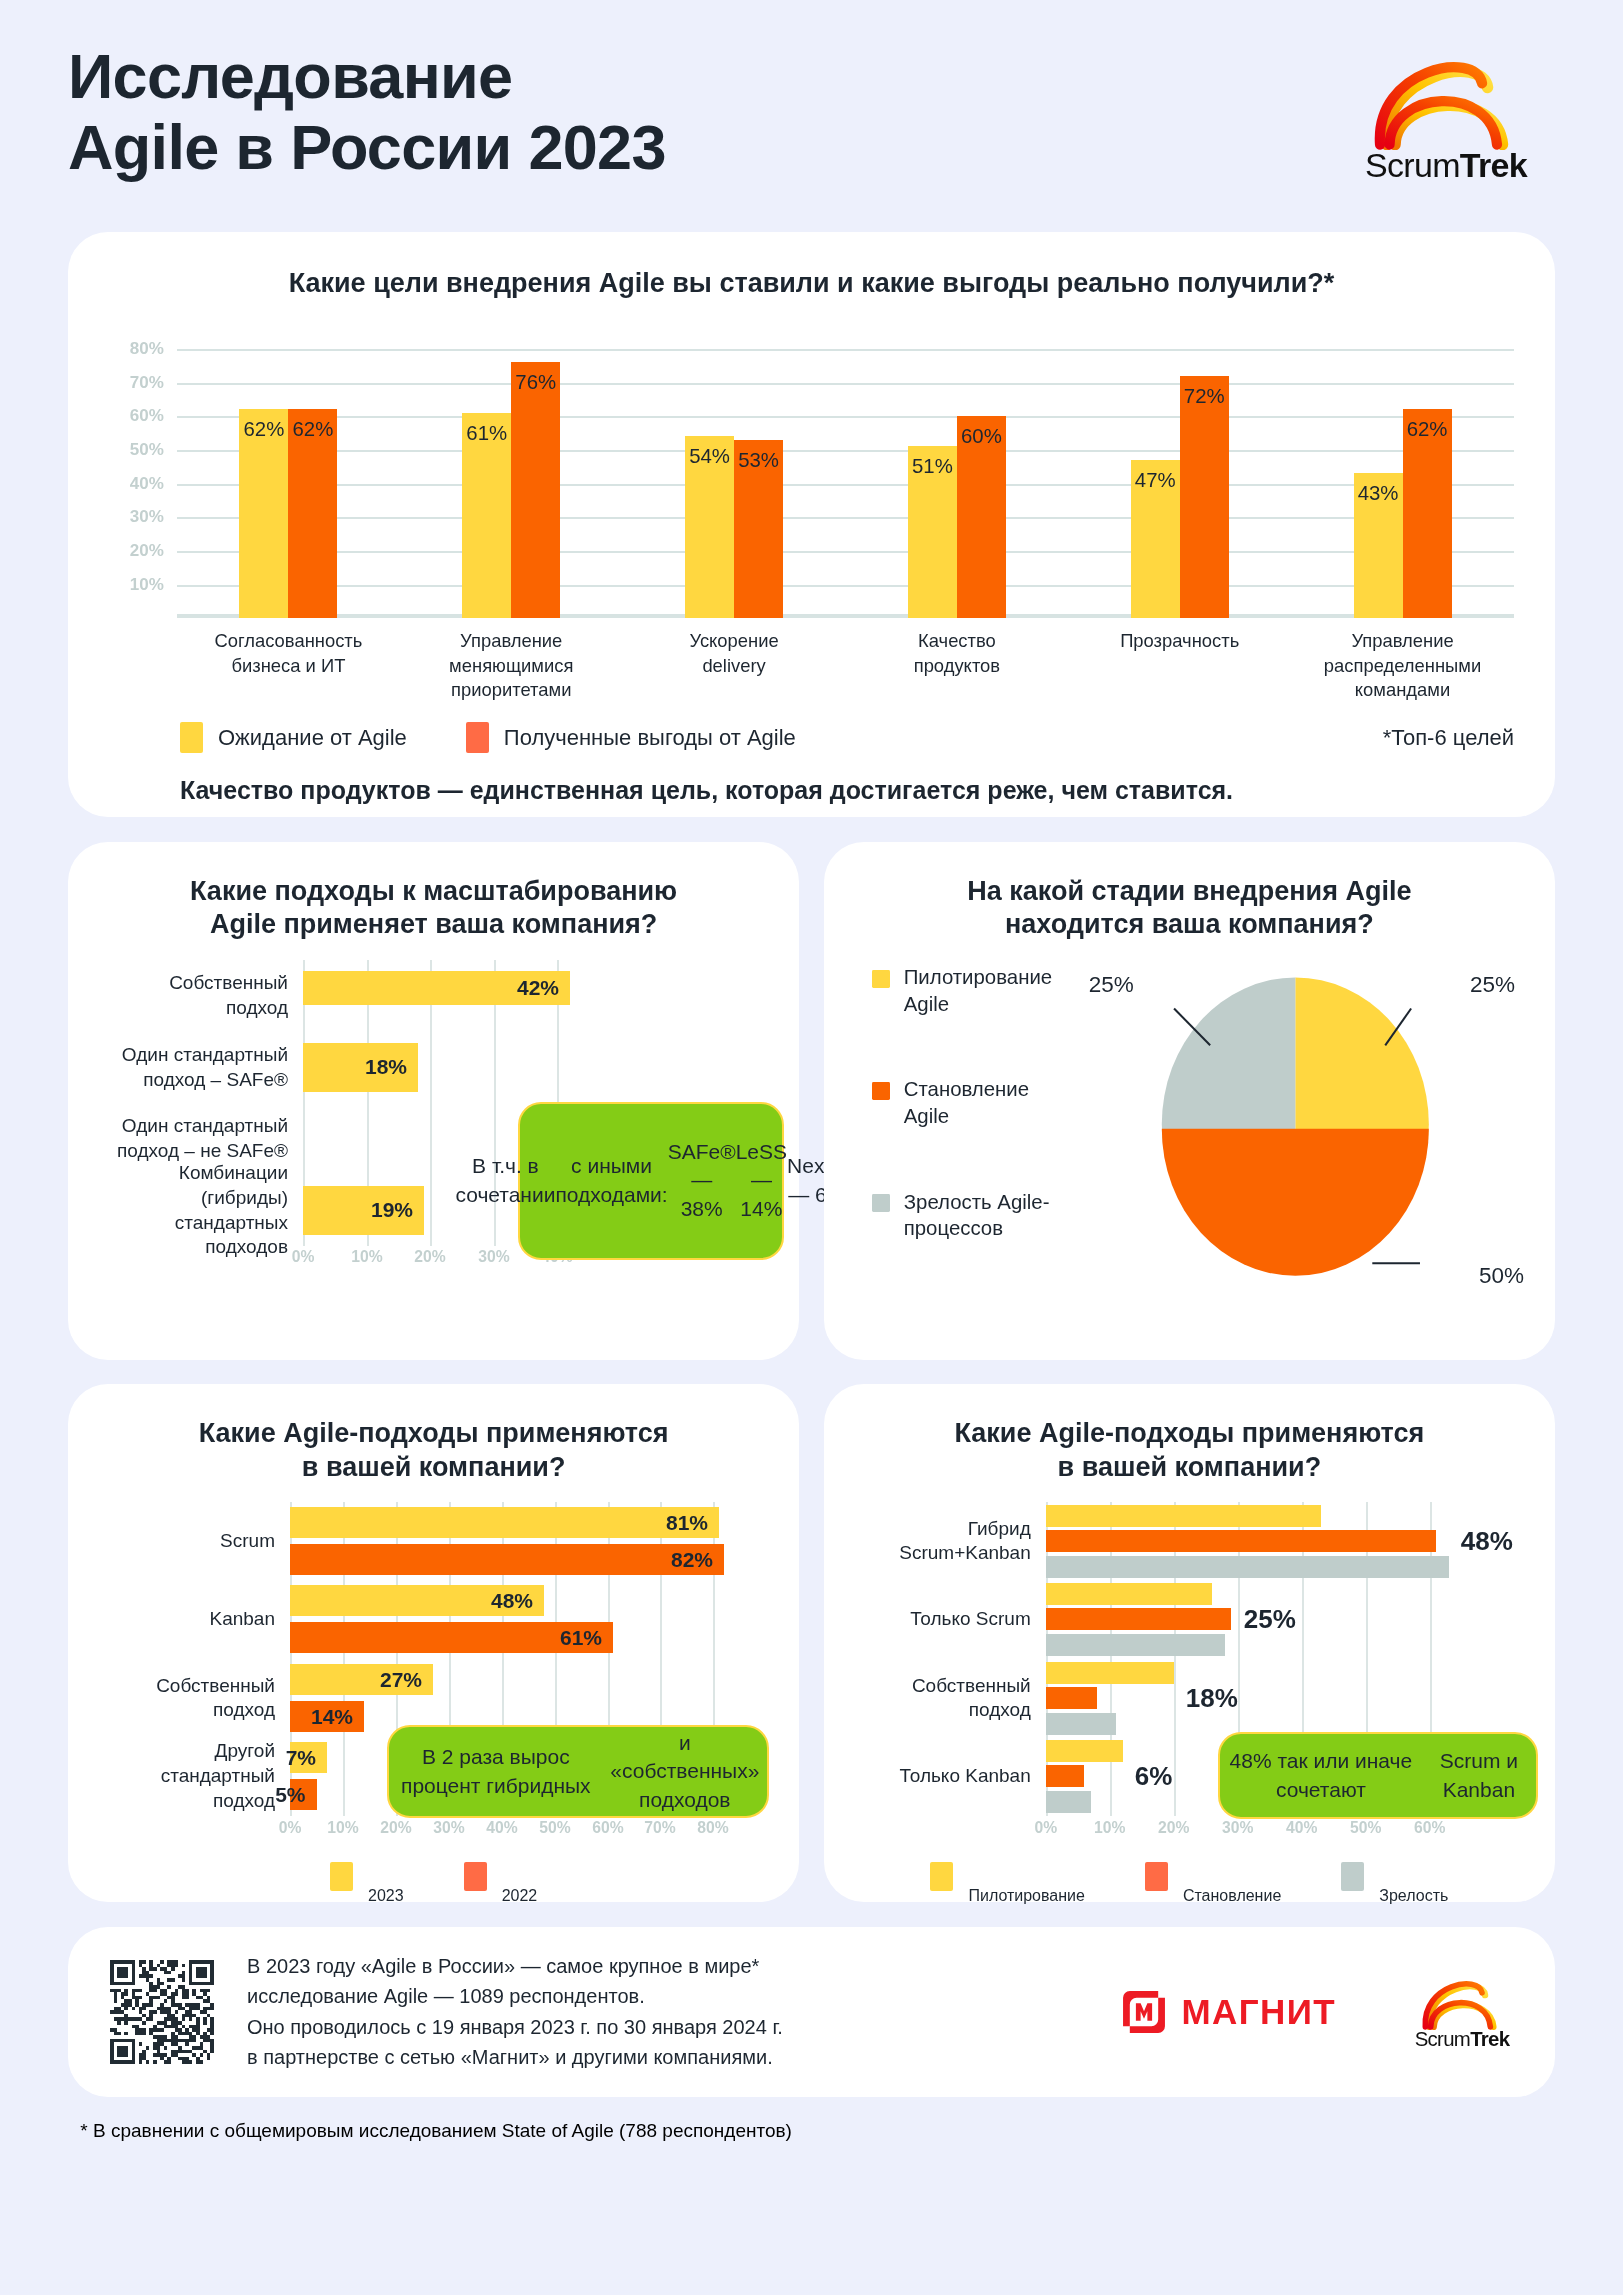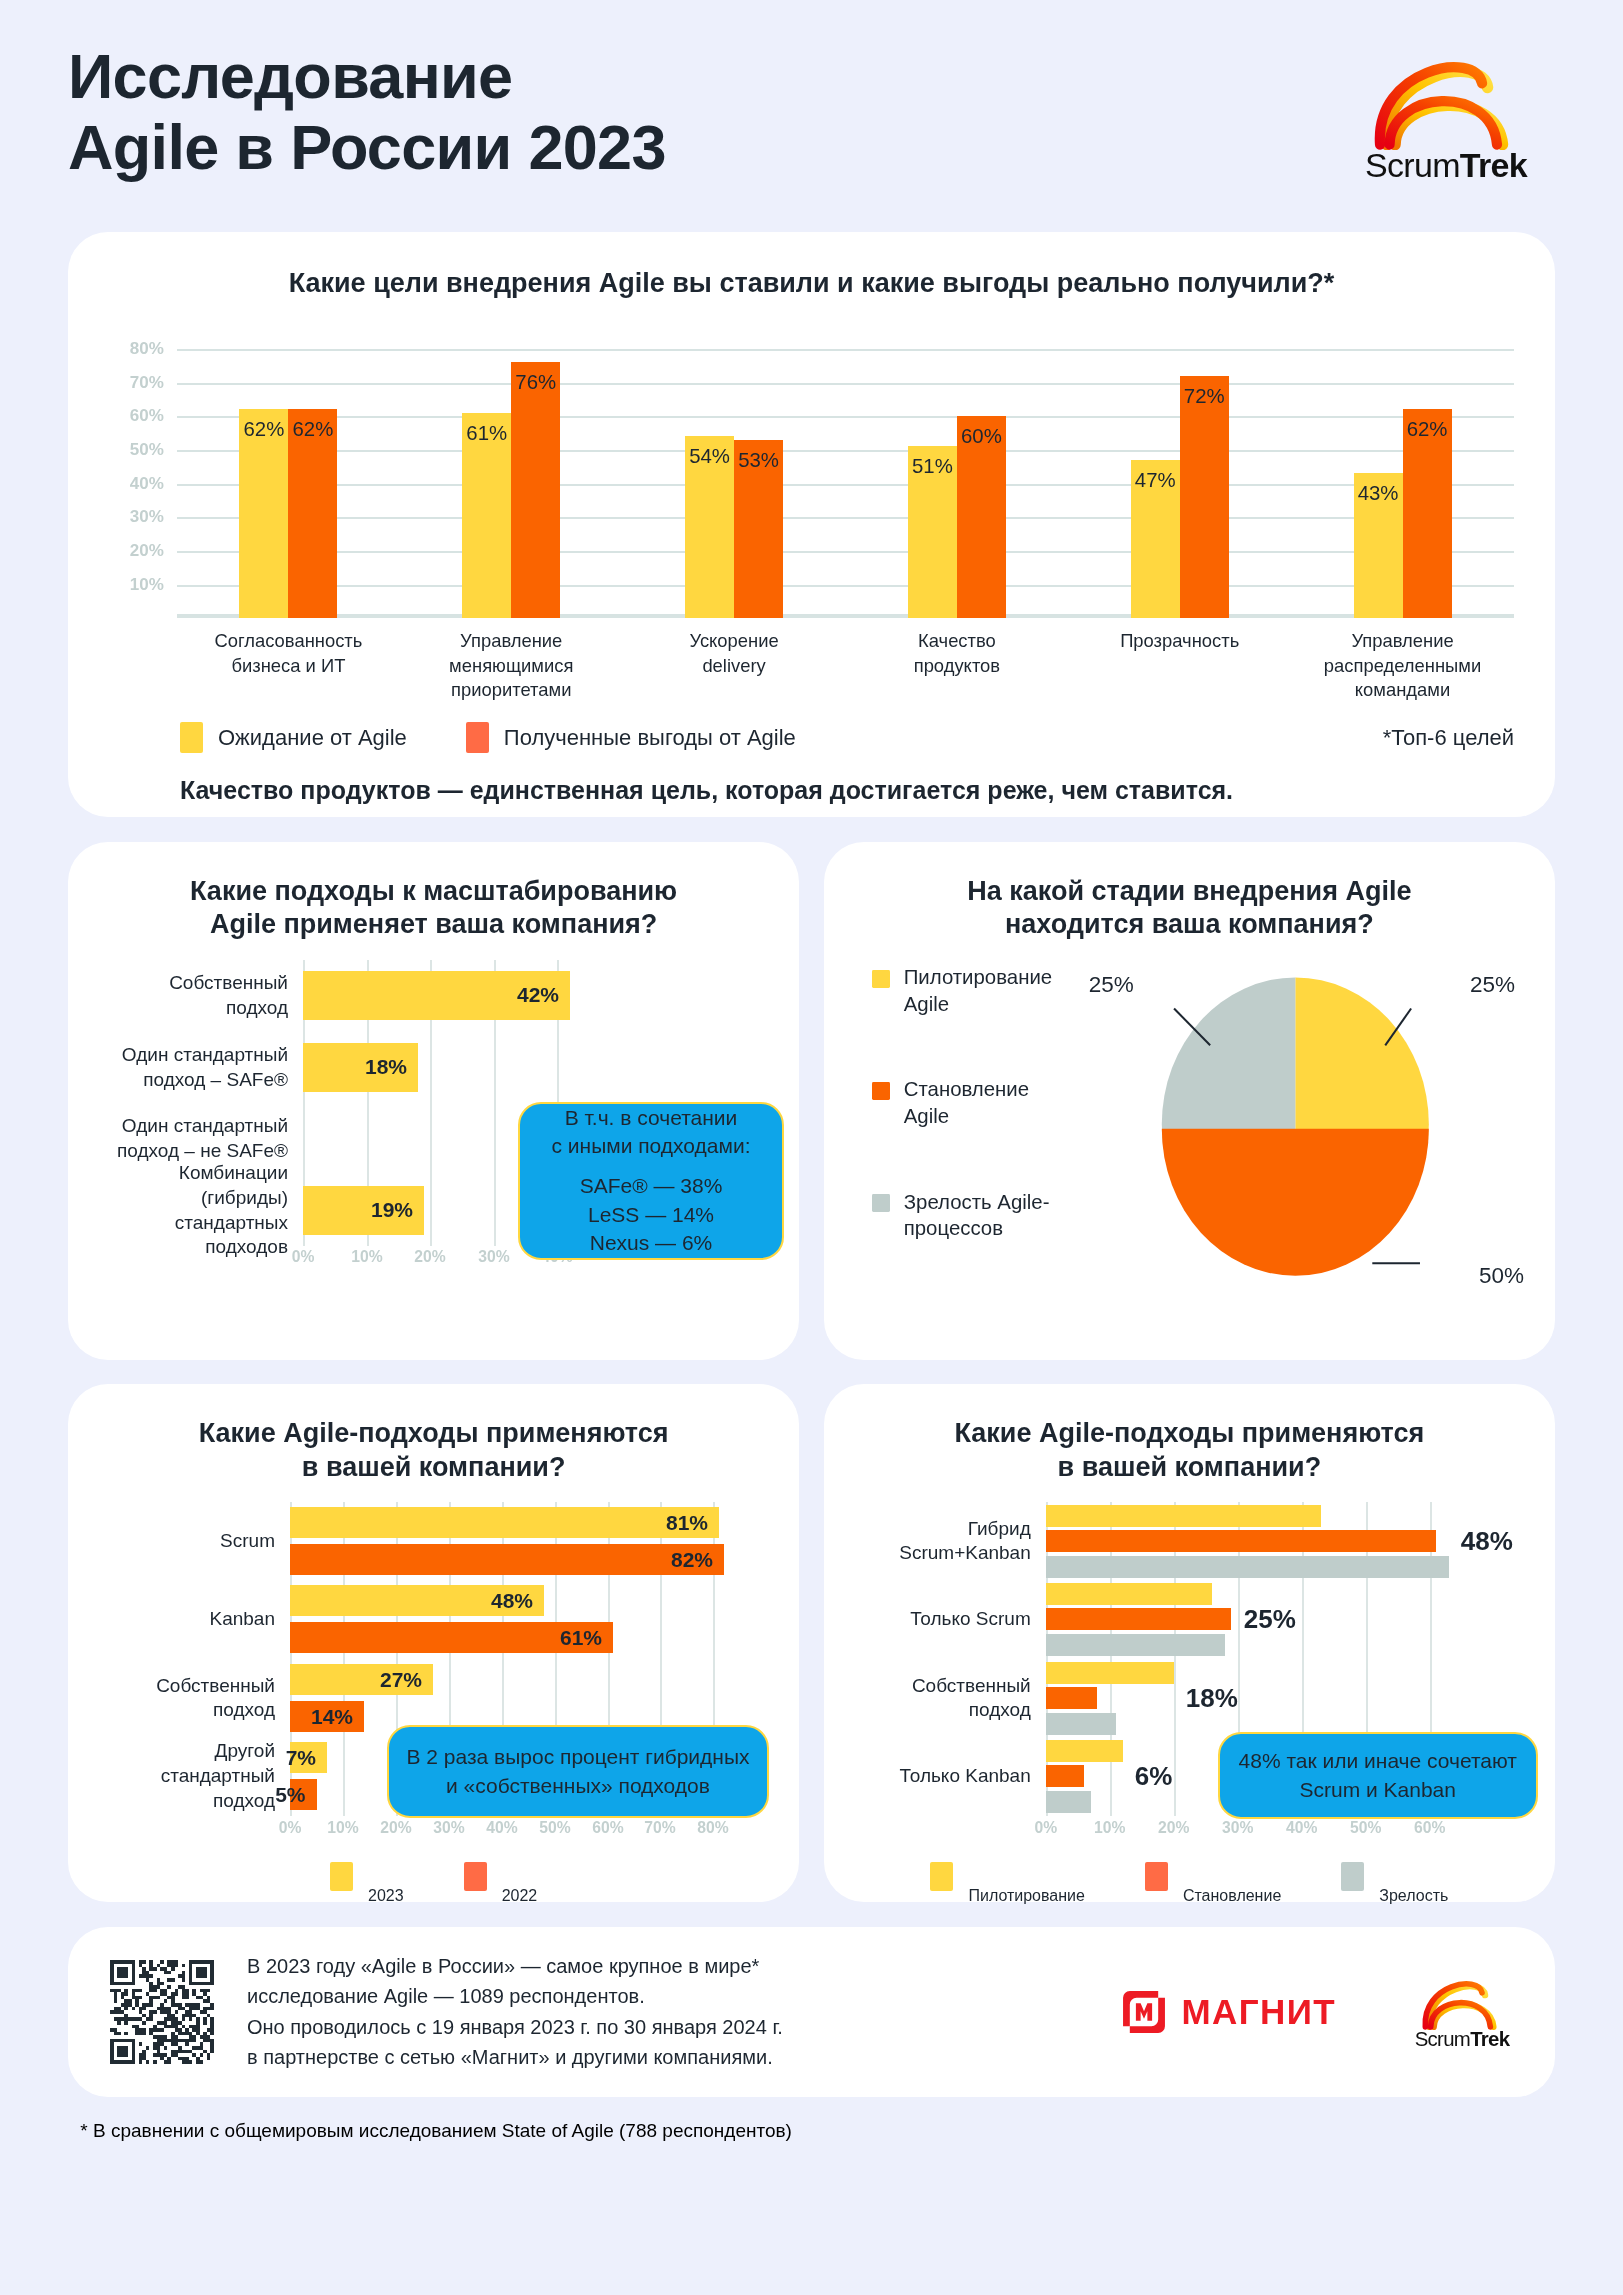--- a/index.html
+++ b/index.html
@@ -60,21 +60,21 @@
   .hlab { text-align: right; font-size: 19px; line-height: 1.3; color: #1D2630; padding-right: 15px; }
   .hbar { position: relative; border-radius: 0; }
   .hbar .vl { position: absolute; right: 11px; top: 50%; transform: translateY(-50%); font-size: 21px; font-weight: 700; color: #1D2630; white-space: nowrap; }
   .hbar.y { background: #FFD740; }
   .hbar.o { background: #FA6400; }
   .hbar.g { background: #BFCDCB; }
   .vgrid { position: absolute; top: 0; bottom: 0; width: 2px; background: #DCE5E4; }
   .hticks { position: relative; height: 27px; }
   .htick { position: absolute; transform: translateX(-50%); font-size: 15.7px; font-weight: 700; color: #C3D0CF; }
 
-  .callout { position: absolute; border: 2.7px solid #FFD740; border-radius: 23px; background: #0ea5e9; display: flex; flex-direction: column; align-items: center; justify-content: center; text-align: center; }
+  .callout { position: absolute; border: 2.7px solid #FFD740; border-radius: 23px; background: #84cc16; display: flex; flex-direction: row; align-items: center; justify-content: center; text-align: center; }
   .callout .t { font-size: 21px; line-height: 1.35; color: #1D2630; }
 
   .hlegend { display: flex; align-items: center; justify-content: center; margin-top: 4.1px; }
   .hlegend .lg-item { margin: 0 30px; }
   .hlegend .sw { width: 23px; height: 29px; }
   .hlegend .lg-label { font-size: 16px; margin-top: 40px; }
 
   
   .pie-area { display: flex; align-items: center; margin-top: 27px; height: 327px; }
   .pie-legend { width: 225px; padding-left: 17.7px; }
@@ -243,21 +243,21 @@
           <div style="position: absolute; left: 204px; top: 0px; width: 286px; height: 286px; pointer-events: none;">
             <div class="vgrid" style="left: 0px;"></div>
             <div class="vgrid" style="left: 64px;"></div>
             <div class="vgrid" style="left: 127px;"></div>
             <div class="vgrid" style="left: 191px;"></div>
             <div class="vgrid" style="left: 254px;"></div>
           </div>
           <div class="hrow" style="position: absolute; left: 0px; width: 100%; top: 0px; height: 72px;">
             <div class="hlab" style="width: 204px;">Собственный<br>подход</div>
             <div style="position: relative; width: 286px; height: 100%;">
-              <div class="hbar y" style="position: absolute; left: 0px; top: 11.2px; height: 49px; width: 267px; padding-left: 36px;">
+              <div class="hbar y" style="position: absolute; left: 0px; top: 11.2px; height: 34px; width: 267px; padding-left: 36px;">
                 <span class="vl">42%</span>
               </div>
             </div>
           </div>
           <div class="hrow" style="position: absolute; left: 0px; width: 100%; top: 72px; height: 72px;">
             <div class="hlab" style="width: 204px;">Один стандартный<br>подход – SAFe®</div>
             <div style="position: relative; width: 286px; height: 100%;">
               <div class="hbar y" style="position: absolute; left: 0px; top: 11.2px; height: 49px; width: 115px;">
                 <span class="vl">18%</span>
               </div>

